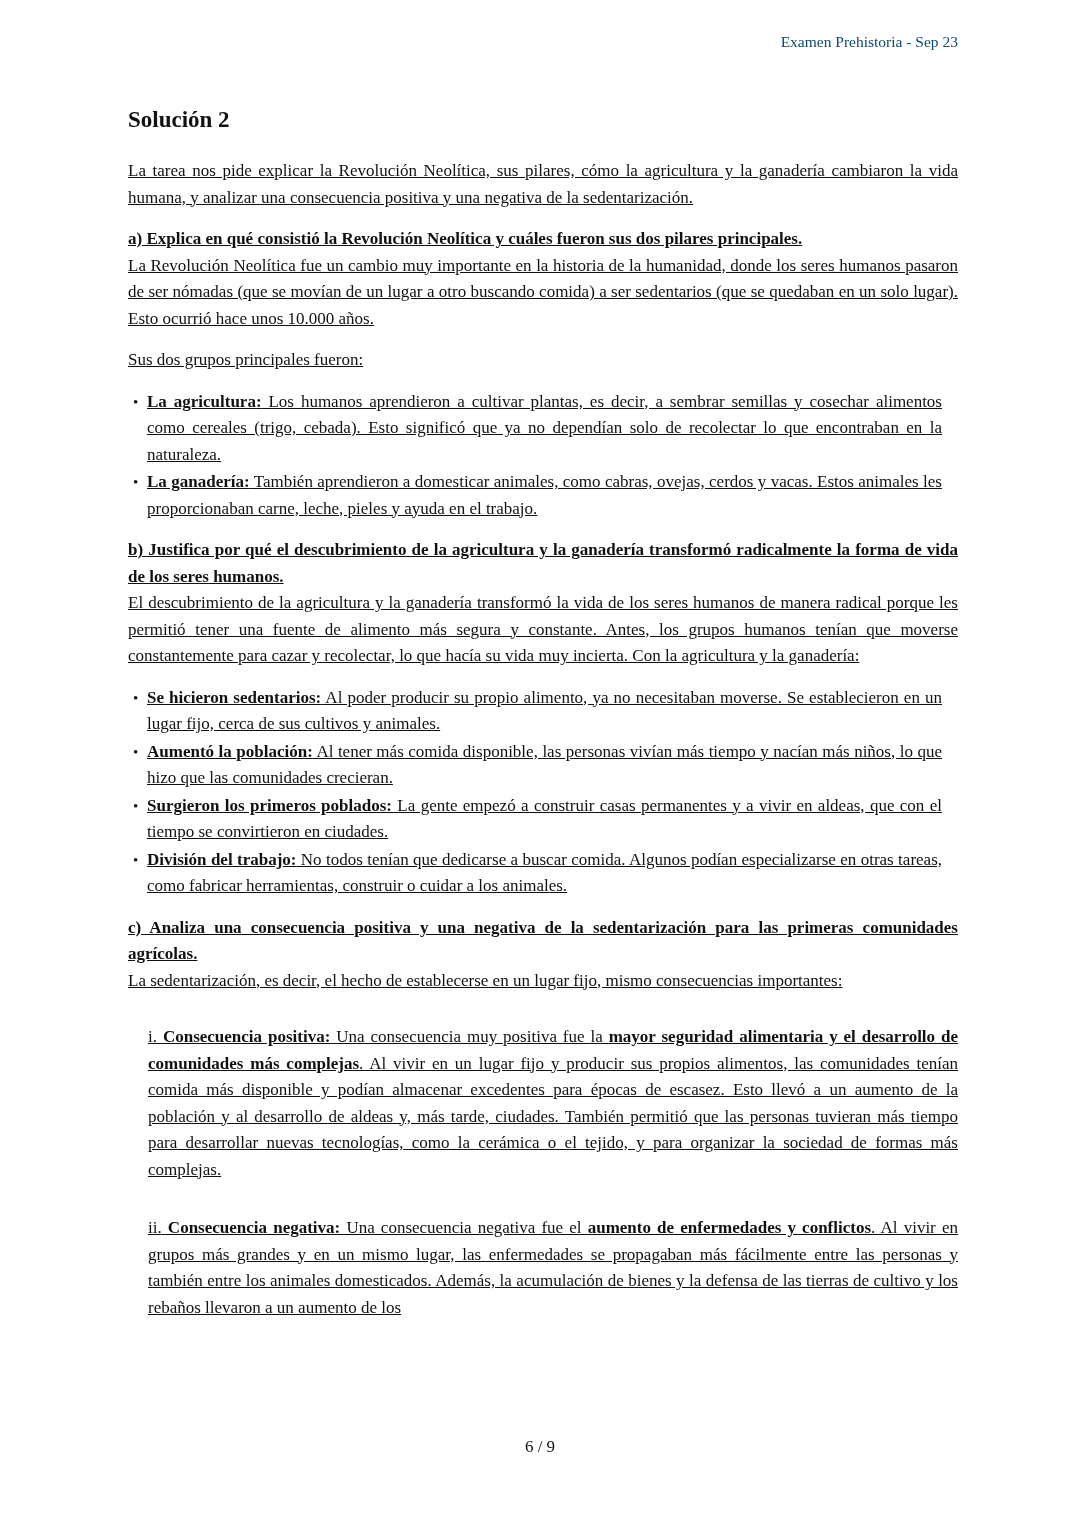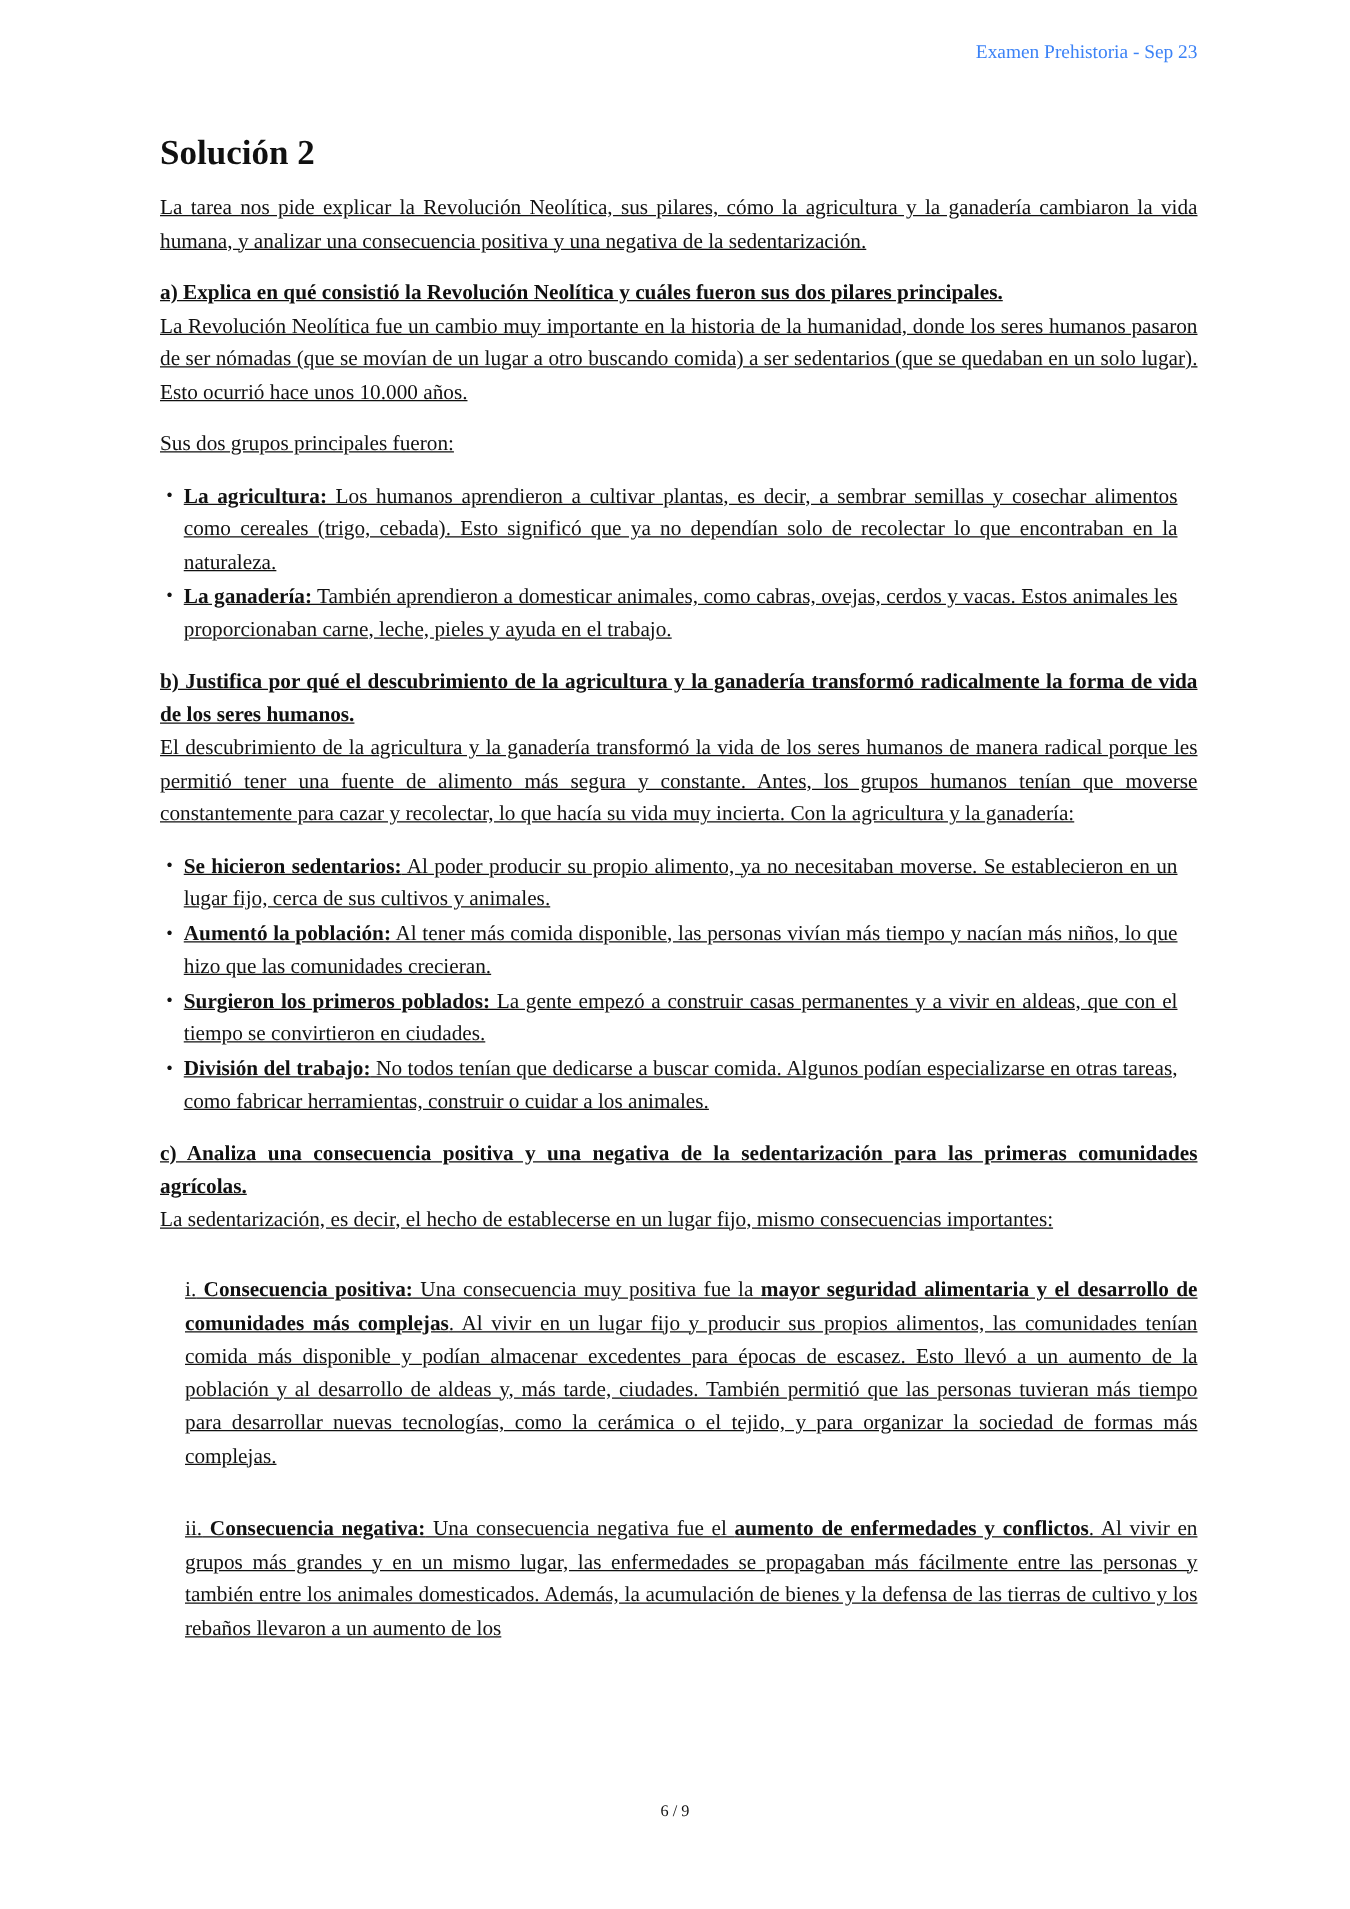--- a/index.html
+++ b/index.html
@@ -14,26 +14,26 @@
   .page {
     position: relative;
     width: 1080px;
     height: 1527px;
     padding: 33px 122px 0 128px;
     overflow: hidden;
   }
   .running-header {
     font-size: 15.5px;
     text-align: right;
-    color: #3b82f6;
+    color: #0c4a6e;
   }
   .doc-title {
-    font-size: 28px;
+    font-size: 23px;
     font-weight: 700;
-    margin: 56px 0 14px 0;
+    margin: 56px 0 25px 0;
   }
   p, li, .roman-item {
     font-size: 17px;
     line-height: 26.5px;
     text-align: justify;
     text-decoration: underline;
   }
   p { margin: 0 0 15px 0; }
   p.heading { font-weight: 700; margin-bottom: 0; }
   p.tight { margin-top: 0; }
@@ -56,21 +56,21 @@
     font-size: 15px;
   }
   .roman-block { margin: 30px 0 0 20px; }
   .roman-item { margin-bottom: 32px; }
   .footer {
     position: absolute;
     left: 0;
     right: 0;
     bottom: 70px;
     text-align: center;
-    font-size: 13px;
+    font-size: 17px;
   }
 </style>
 </head>
 <body>
 
 <div class="page">
 
   <div class="running-header">
     <span>Examen Prehistoria - Sep 23</span>
   </div>

